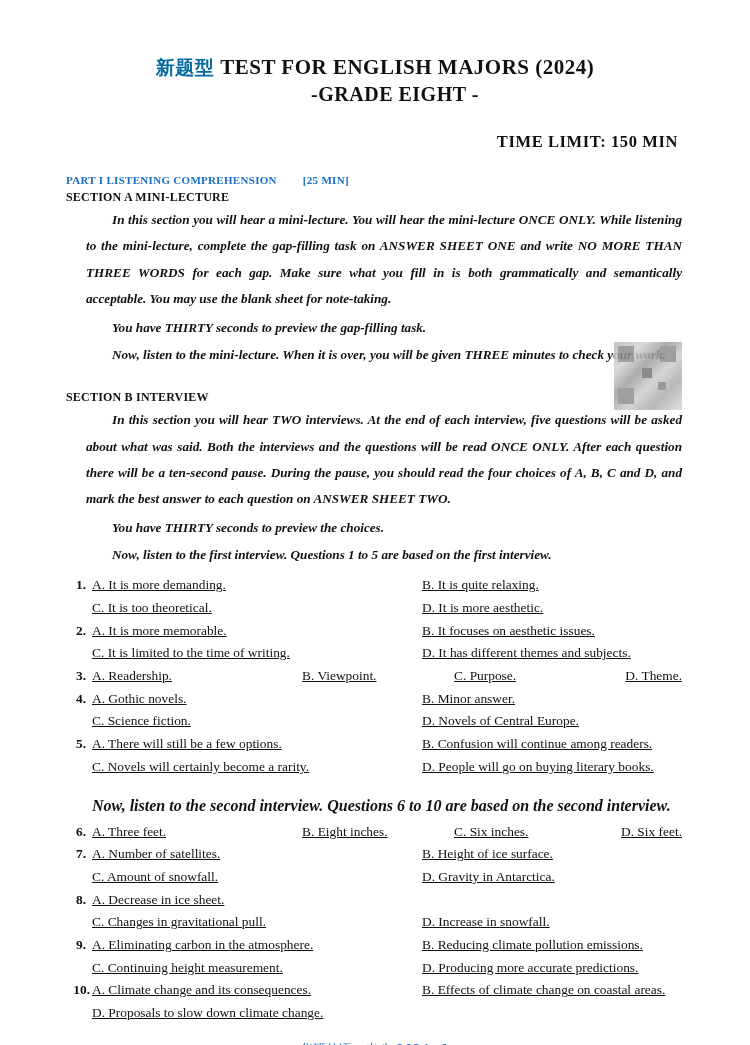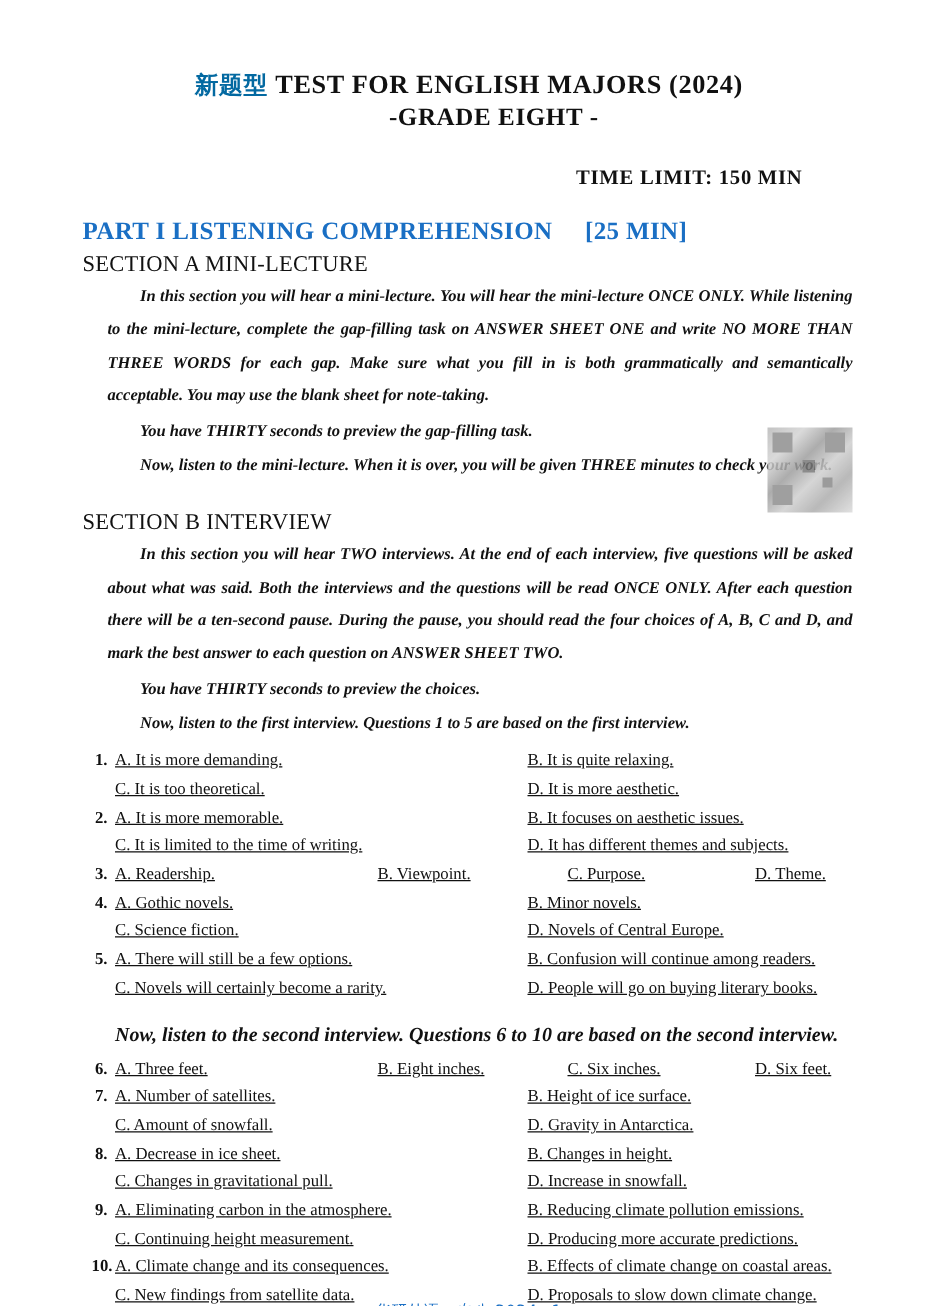--- a/index.html
+++ b/index.html
@@ -47,44 +47,44 @@
   .title-line2 {
     font-size: 20px;
     font-weight: bold;
     margin-top: 2px;
     letter-spacing: 0.5px;
     padding-left: 40px;
   }
   .time-limit {
     margin-top: 26px;
     text-align: right;
-    padding-right: 108px;
+    padding-right: 72px;
     font-size: 16.5px;
     font-weight: bold;
     letter-spacing: 0.6px;
   }
 
   
   .content {
     padding: 0 68px 0 66px;
     margin-top: 22px;
     position: relative;
   }
   .part-heading {
     color: #1a6fc4;
     font-weight: bold;
-    font-size: 20px;
+    font-size: 11px;
     letter-spacing: 0.3px;
   }
   .part-heading .mins {
     margin-left: 26px;
   }
   .section-heading {
-    font-weight: normal;
-    font-size: 18px;
+    font-weight: bold;
+    font-size: 12px;
     margin-top: 4px;
     letter-spacing: 0.2px;
   }
   .para {
     font-style: italic;
     font-weight: bold;
     font-size: 13.2px;
     line-height: 2.0;
     text-align: justify;
     margin: 2px 0 0 0;
@@ -141,21 +141,21 @@
   .opt {
     white-space: nowrap;
   }
   
   .col2 .optA { width: 330px; flex: 0 0 330px; }
   .col2 .optB { flex: 1 1 auto; }
   
   .col4 .o1 { width: 210px; flex: 0 0 210px; }
   .col4 .o2 { width: 152px; flex: 0 0 152px; }
   .col4 .o3 { width: 150px; flex: 0 0 150px; }
-  .col4 .o4 { flex: 1 1 auto; }
+  .col4 .o4 { flex: 1 1 auto; text-align: right; }
 
   .note-line {
     font-style: italic;
     font-weight: bold;
     font-size: 16px;
     text-indent: 26px;
     margin: 8px 0 6px 0;
   }
 
   
@@ -252,21 +252,21 @@
           <span class="opt o2">B. Viewpoint.</span>
           <span class="opt o3">C. Purpose.</span>
           <span class="opt o4">D. Theme.</span>
         </span>
       </div>
 
       <div class="qrow col2">
         <span class="qnum">4.</span>
         <span class="qbody">
           <span class="opt optA">A. Gothic novels.</span>
-          <span class="opt optB">B. Minor novels.</span>
+          <span class="opt optB">B. Minor answer.</span>
         </span>
       </div>
       <div class="qrow col2">
         <span class="qnum"></span>
         <span class="qbody">
           <span class="opt optA">C. Science fiction.</span>
           <span class="opt optB">D. Novels of Central Europe.</span>
         </span>
       </div>
 
@@ -315,21 +315,20 @@
         <span class="qbody">
           <span class="opt optA">C. Amount of snowfall.</span>
           <span class="opt optB">D. Gravity in Antarctica.</span>
         </span>
       </div>
 
       <div class="qrow col2">
         <span class="qnum">8.</span>
         <span class="qbody">
           <span class="opt optA">A. Decrease in ice sheet.</span>
-          <span class="opt optB">B. Changes in height.</span>
         </span>
       </div>
       <div class="qrow col2">
         <span class="qnum"></span>
         <span class="qbody">
           <span class="opt optA">C. Changes in gravitational pull.</span>
           <span class="opt optB">D. Increase in snowfall.</span>
         </span>
       </div>
 
@@ -351,21 +350,20 @@
       <div class="qrow col2">
         <span class="qnum wide">10.</span>
         <span class="qbody">
           <span class="opt optA">A. Climate change and its consequences.</span>
           <span class="opt optB">B. Effects of climate change on coastal areas.</span>
         </span>
       </div>
       <div class="qrow col2">
         <span class="qnum wide"></span>
         <span class="qbody">
-          <span class="opt optA">C. New findings from satellite data.</span>
           <span class="opt optB">D. Proposals to slow down climate change.</span>
         </span>
       </div>
 
     </div>
 
   </div>
 
   <div class="footer">华研外语 · 专八 2024 –1</div>
 

